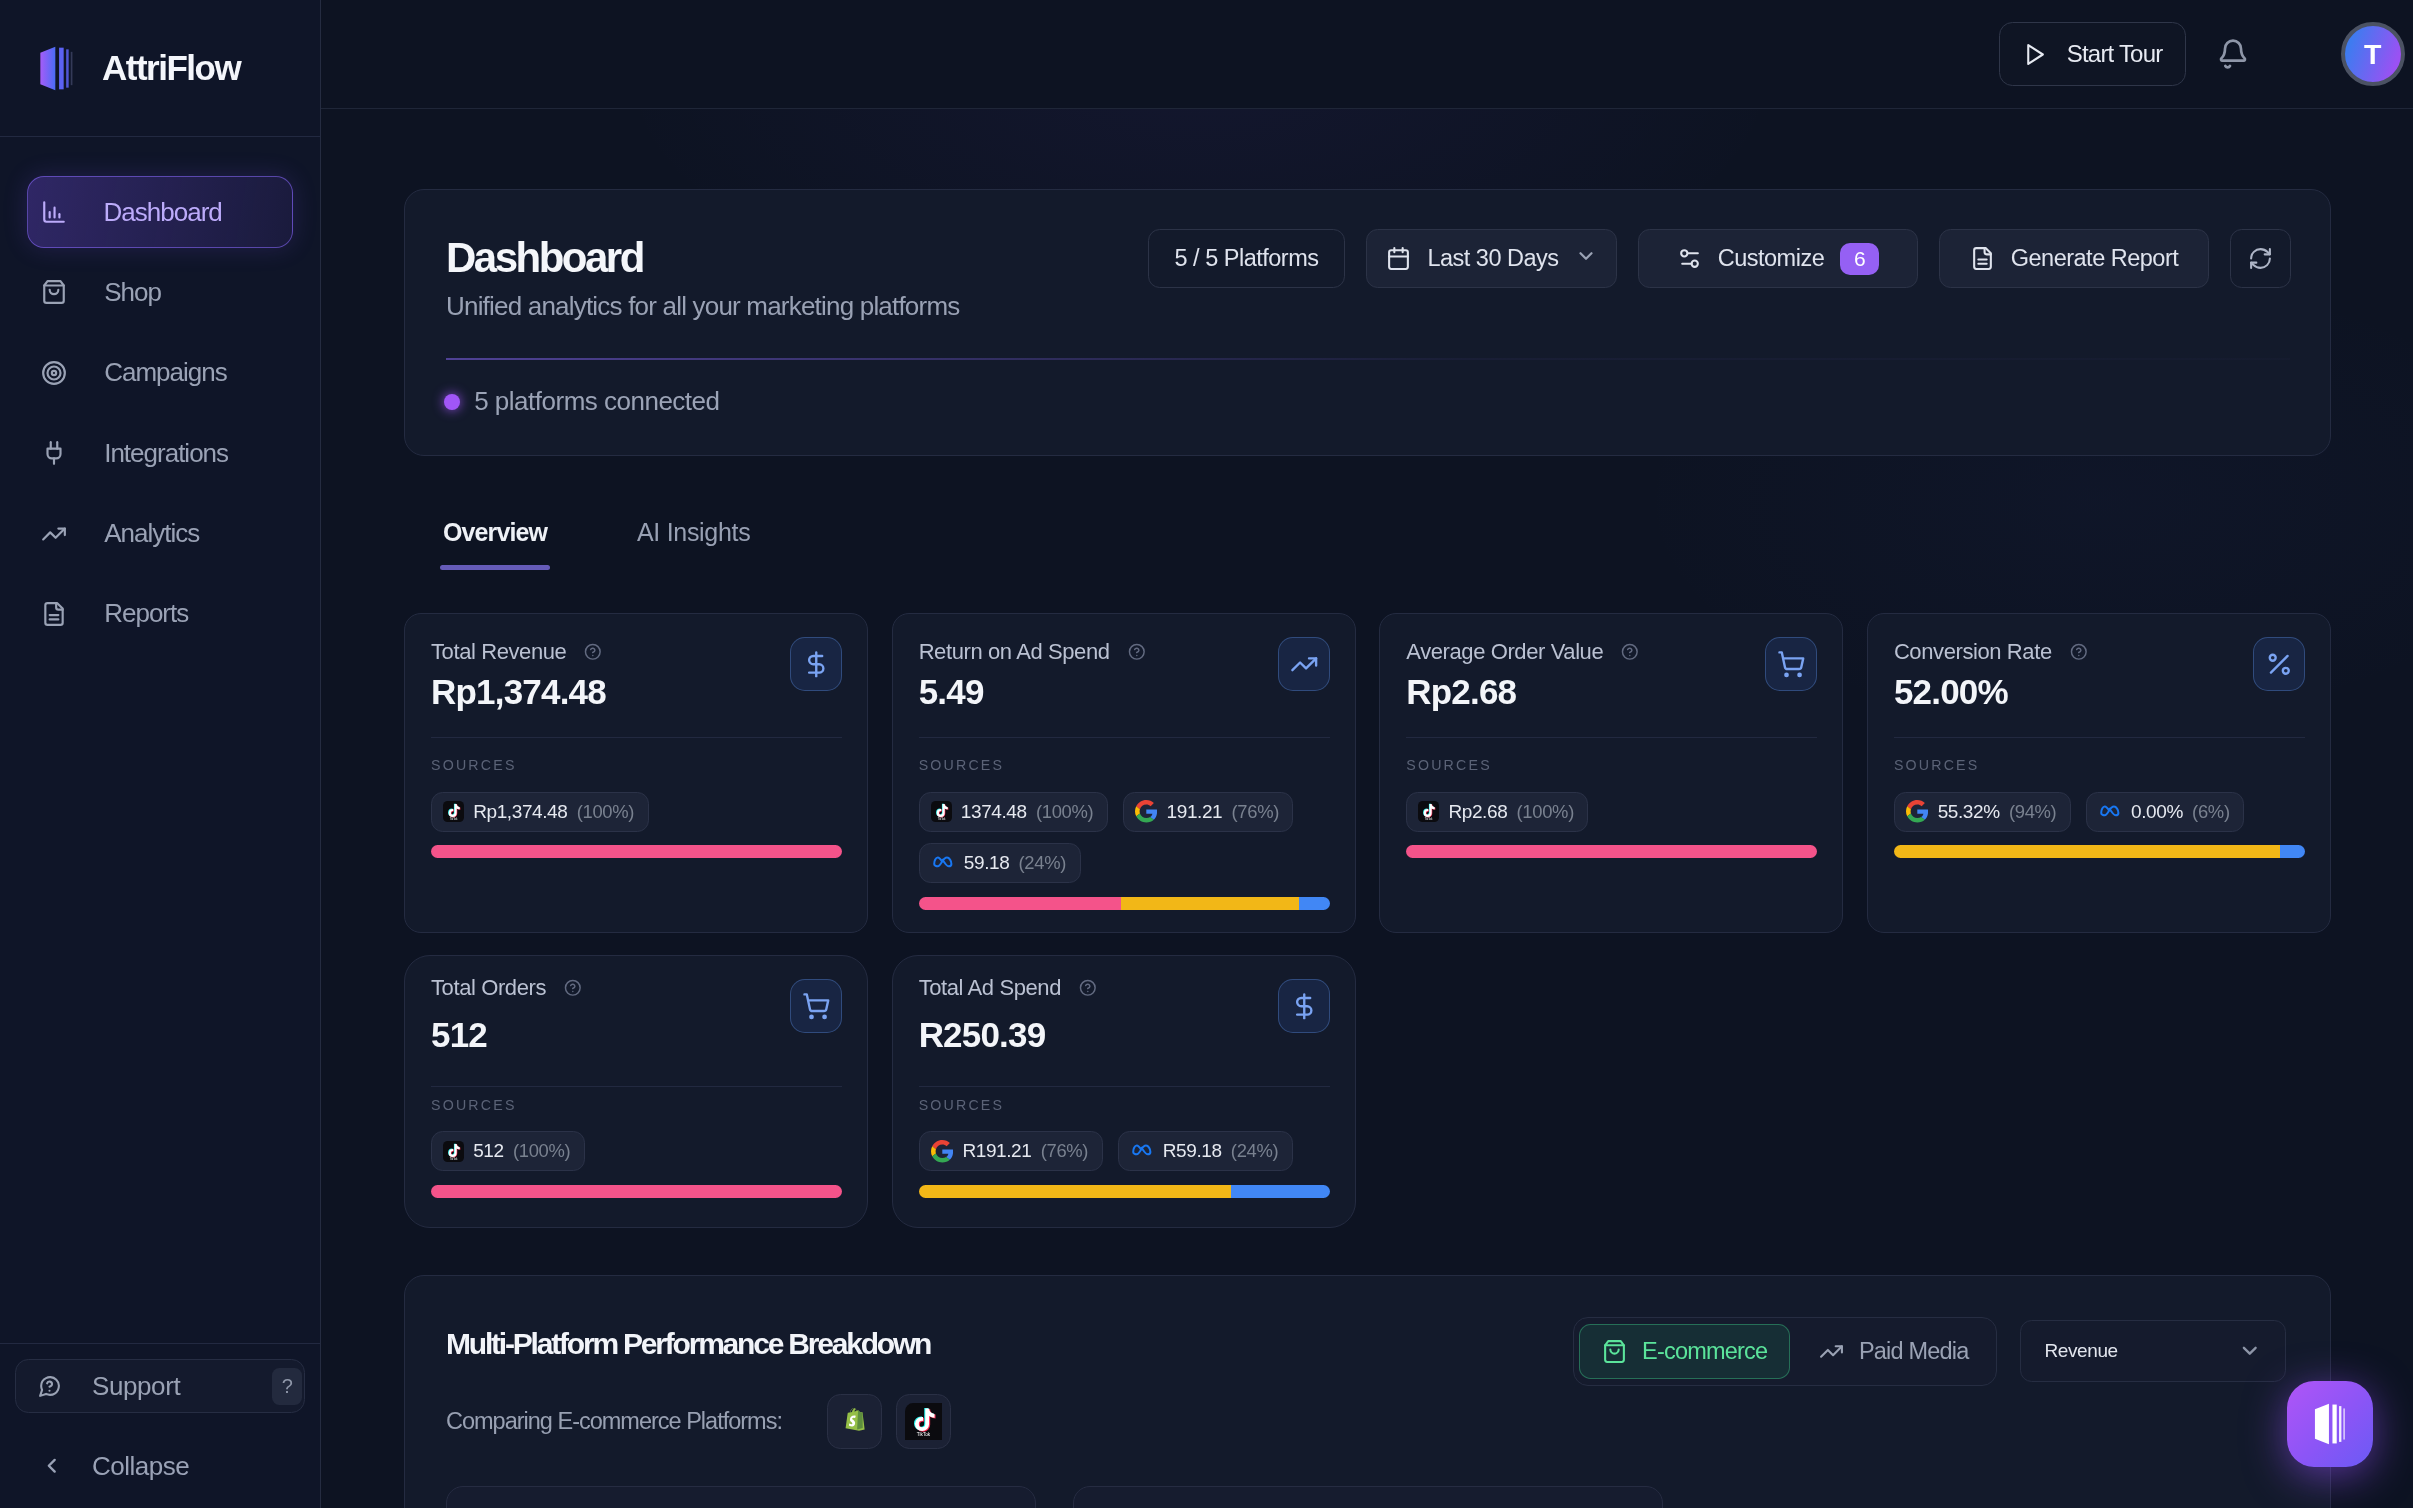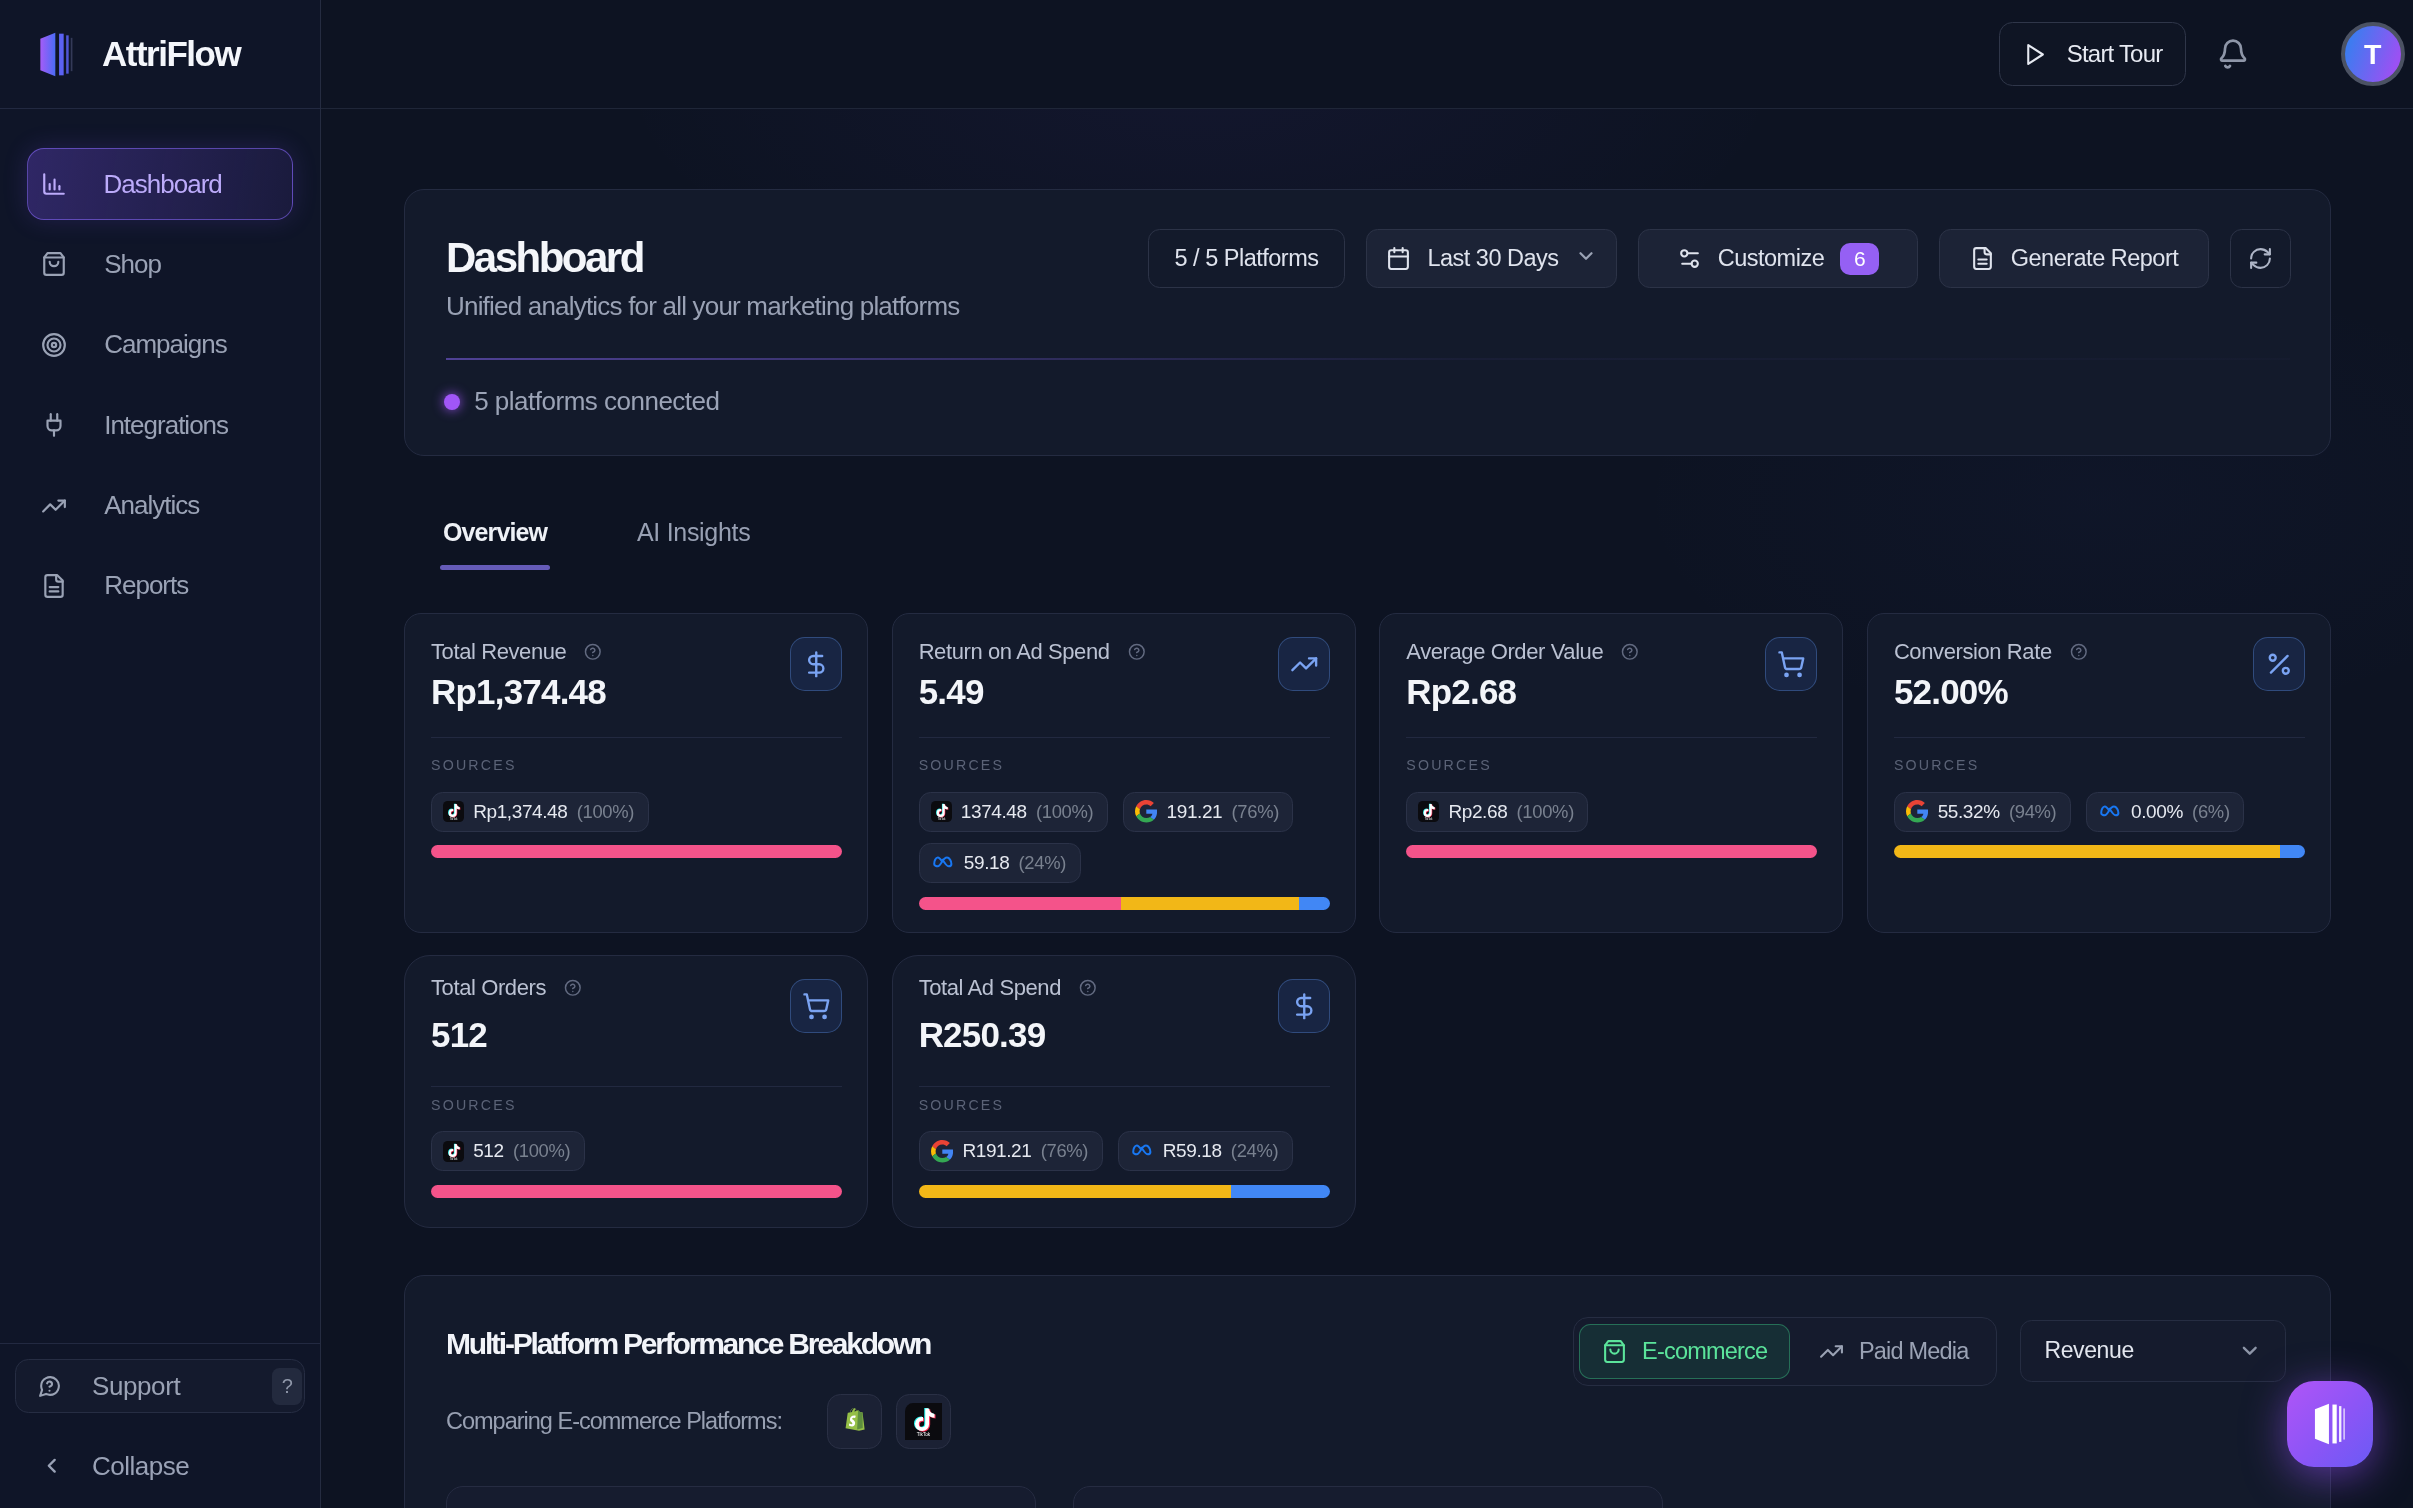--- a/index.html
+++ b/index.html
@@ -10,21 +10,21 @@
   color:#eef1f7;
   position:relative;
 }
 
 .sidebar {
   position:absolute; left:0; top:0; width:321px; height:1508px;
   background:#0f1528;
   border-right:1.7px solid #252c41;
 }
 .side-logo {
-  height:109px; border-bottom:1.7px solid #222941;
+  height:137px; border-bottom:1.7px solid #222941;
   display:flex; align-items:center; padding-left:40px; gap:28px;
 }
 .side-logo .brand { font-size:35px; font-weight:bold; color:#f4f6fb; letter-spacing:-1.5px; }
 .nav { padding:39px 27px 0 27px; }
 .nav-item {
   height:72px; border-radius:17px; display:flex; align-items:center;
   padding-left:14.2px; gap:37px; margin-bottom:8.4px;
   color:#9aa2b5; font-size:26px; letter-spacing:-1px;
 }
 .nav-item svg { width:26px; height:26px; flex:none; }
@@ -163,21 +163,21 @@
   height:55px; border-radius:11.7px; display:flex; align-items:center; padding:0 22px; gap:15px;
   font-size:23.5px; color:#9aa2b4; letter-spacing:-0.8px;
 }
 .tg svg { width:25px; height:25px; }
 .tg.on {
   background:rgba(34,150,100,0.16); border:1.7px solid rgba(60,190,130,0.45); color:#5be49b;
 }
 .rev-select {
   width:266px; height:62px; margin-top:3.4px; border-radius:11.7px; background:#151b2d; border:1.7px solid #262d42;
   display:flex; align-items:center; justify-content:space-between; padding:0 23.5px;
-  font-size:23px; color:#e2e6ee; letter-spacing:-0.4px;
+  font-size:19px; color:#e2e6ee; letter-spacing:-0.4px;
 }
 .rev-select svg { width:23.5px; height:23.5px; color:#8d95a7; }
 .comparing { margin-top:32px; display:flex; align-items:center; gap:13.4px; }
 .comparing .ctext { font-size:23.5px; color:#98a0b2; letter-spacing:-1px; margin-right:32px; }
 .pchip {
   width:55px; height:55px; border-radius:13.4px; background:#1b2134; border:1.7px solid #2a3045;
   display:flex; align-items:center; justify-content:center;
 }
 .sub-cards { display:flex; gap:37px; margin-top:37px; }
 .sub-card { width:590px; height:101px; border-radius:17px; background:#161c2f; border:1.7px solid #262c42; }

